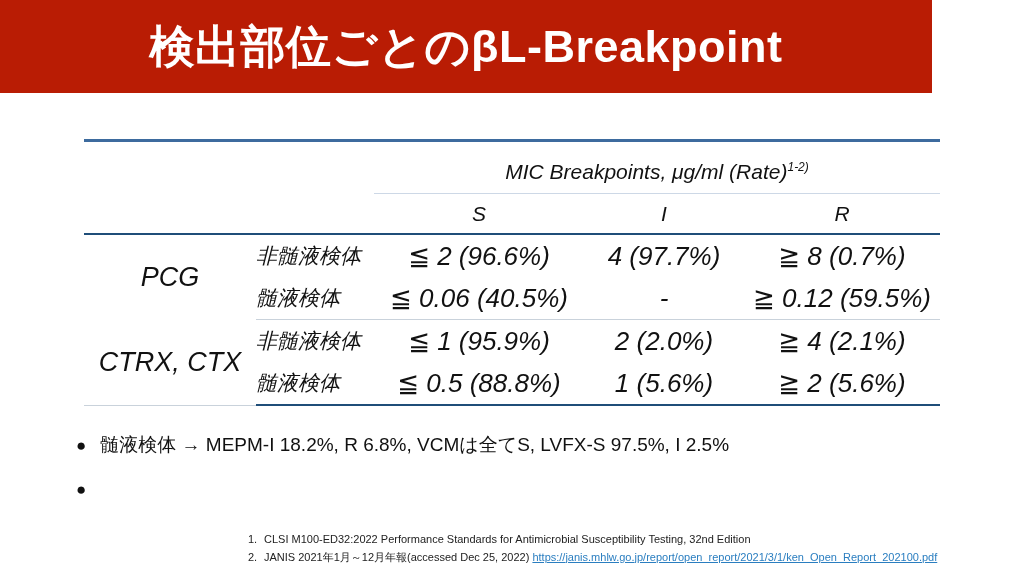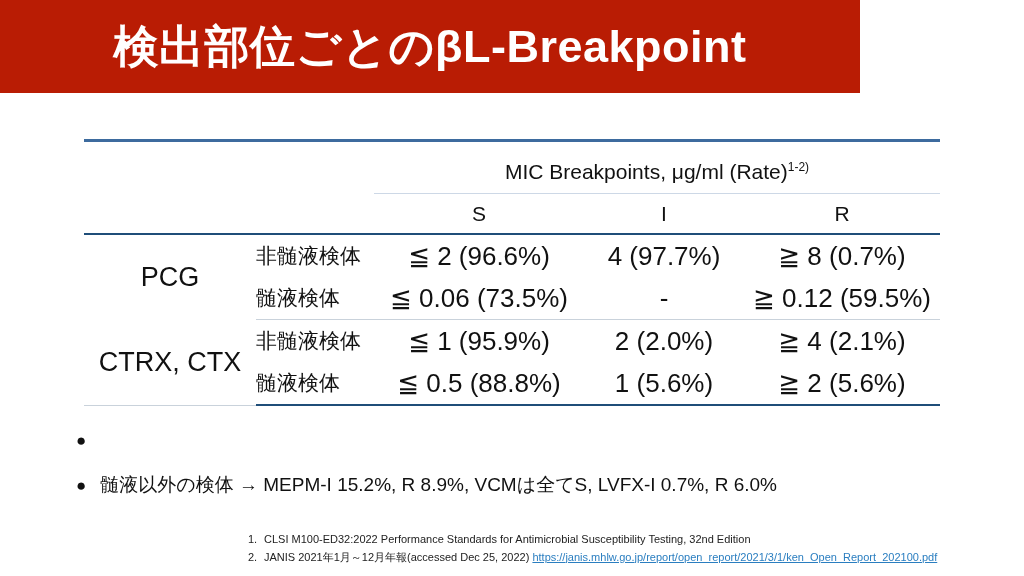--- a/index.html
+++ b/index.html
@@ -13,21 +13,21 @@
     position: relative;
     overflow: hidden;
     font-family: "Liberation Sans", "DejaVu Sans", sans-serif;
     color: #111111;
   }
 
   
   .banner {
     position: absolute;
     left: 0; top: 0;
-    width: 860px;
+    width: 932px;
     height: 93px;
     background: #b91c04;
     display: flex;
     align-items: center;
     justify-content: center;
   }
   .banner-title {
     color: #ffffff;
     font-size: 45px;
     font-weight: bold;
@@ -47,20 +47,21 @@
     border-collapse: collapse;
     width: 856px;
     table-layout: fixed;
     font-size: 21px;
     color: #111111;
   }
   table.mic td, table.mic th {
     padding: 0;
     font-weight: normal;
     vertical-align: middle;
+    font-style: italic;
   }
 
   
   col.c-drug   { width: 172px; }
   col.c-sample { width: 118px; }
   col.c-s      { width: 210px; }
   col.c-i      { width: 160px; }
   col.c-r      { width: 196px; }
 
   
@@ -186,21 +187,21 @@
 
       <tr class="data-row">
         <td class="drug-cell" rowspan="2">PCG</td>
         <td class="sample-cell">非髄液検体</td>
         <td class="val-cell">≦ 2 (96.6%)</td>
         <td class="val-cell">4 (97.7%)</td>
         <td class="val-cell">≧ 8 (0.7%)</td>
       </tr>
       <tr class="data-row">
         <td class="sample-cell rule-section">髄液検体</td>
-        <td class="val-cell rule-section">≦ 0.06 (73.5%)</td>
+        <td class="val-cell rule-section">≦ 0.06 (40.5%)</td>
         <td class="val-cell rule-section">-</td>
         <td class="val-cell rule-section">≧ 0.12 (59.5%)</td>
       </tr>
 
       <tr class="data-row">
         <td class="drug-cell rule-section" rowspan="2">CTRX, CTX</td>
         <td class="sample-cell">非髄液検体</td>
         <td class="val-cell">≦ 1 (95.9%)</td>
         <td class="val-cell">2 (2.0%)</td>
         <td class="val-cell">≧ 4 (2.1%)</td>
@@ -211,24 +212,24 @@
         <td class="val-cell rule-bottom">1 (5.6%)</td>
         <td class="val-cell rule-bottom">≧ 2 (5.6%)</td>
       </tr>
     </tbody>
   </table>
 </div>
 
 <div class="bullets">
   <div class="bullet">
     <span class="bullet-dot">●</span>
+    <span>髄液検体 → MEPM-I 18.2%, R 6.8%, VCMは全てS, LVFX-S 97.5%, I 2.5%</span>
   </div>
   <div class="bullet">
     <span class="bullet-dot">●</span>
-    <span>髄液以外の検体 → MEPM-I 15.2%, R 8.9%, VCMは全てS, LVFX-I 0.7%, R 6.0%</span>
   </div>
 </div>
 
 <div class="footnotes">
   <div class="footnote">
     <span class="fn-num">1.</span><span>CLSI M100-ED32:2022 Performance Standards for Antimicrobial Susceptibility Testing, 32nd Edition</span>
   </div>
   <div class="footnote">
     <span class="fn-num">2.</span><span>JANIS 2021年1月～12月年報(accessed Dec 25, 2022) </span><a class="fn-link" href="#">https://janis.mhlw.go.jp/report/open_report/2021/3/1/ken_Open_Report_202100.pdf</a>
   </div>

